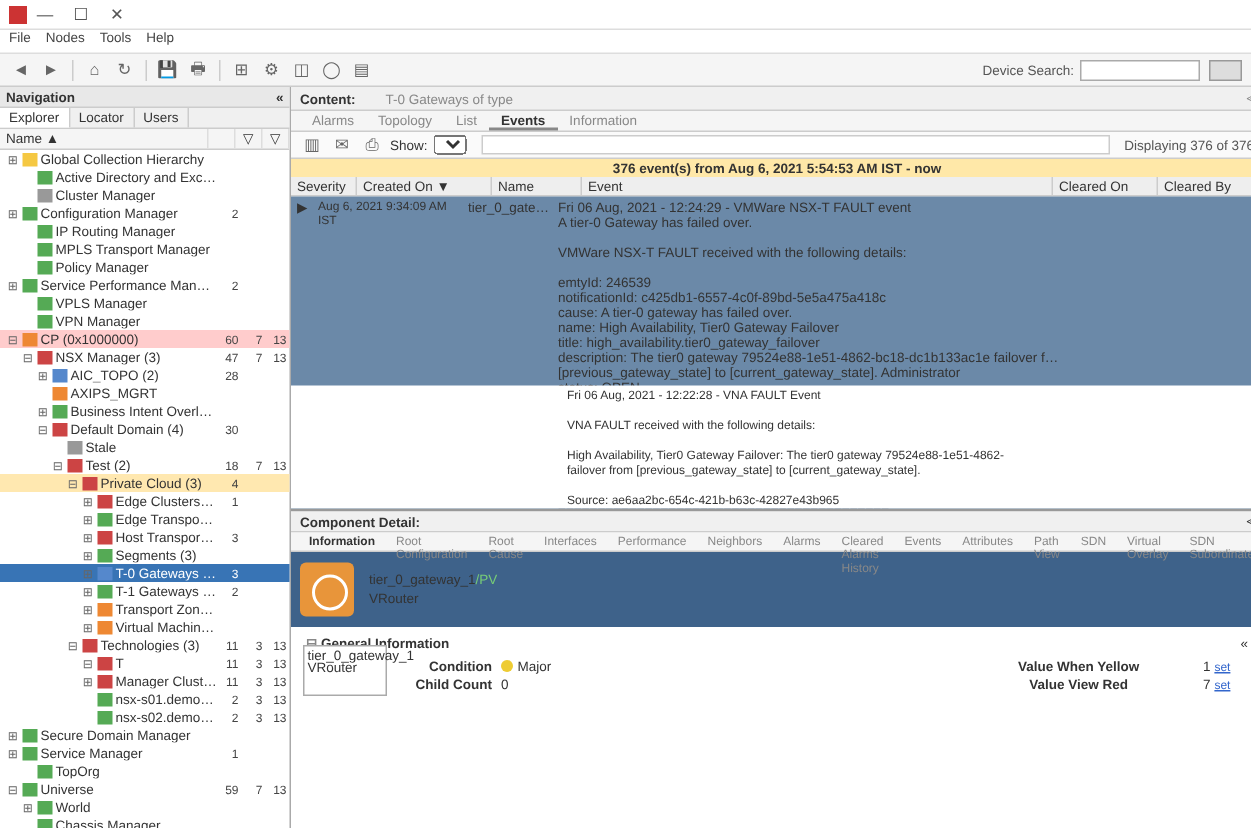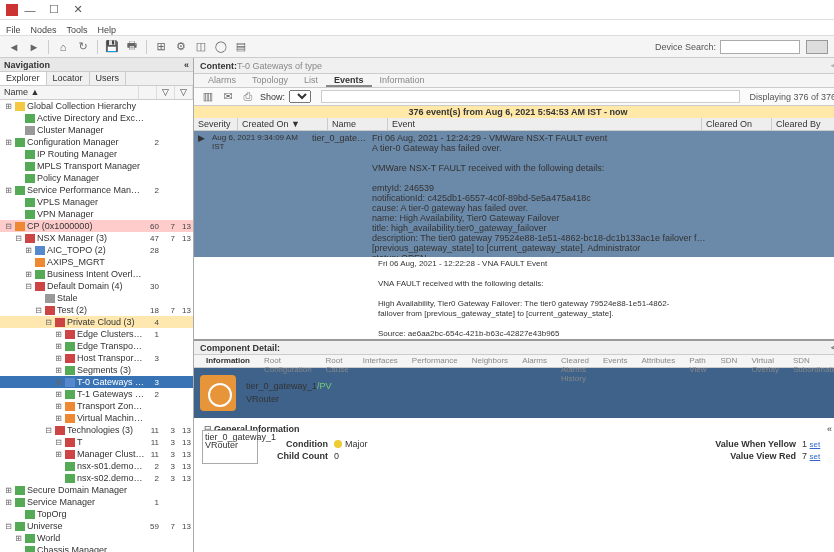--- a/index.html
+++ b/index.html
@@ -2,21 +2,21 @@
 <html><head>
 <meta charset="utf-8">
 <style>
 *{margin:0;padding:0;box-sizing:border-box;font-family:Tahoma,Arial,sans-serif;font-size:9px;color:#333}
 body{background:#fff;overflow:hidden;width:834px;height:552px;position:relative}
 .titlebar{height:20px;background:#fff;display:flex;align-items:center;padding:0 6px;border-bottom:1px solid #ddd}
 .titlebar .icon{width:12px;height:12px;background:#c33;margin-right:6px}
 .titlebar .title{flex:1;color:#888;font-size:10px}
 .winbtns{display:flex;gap:12px}
 .winbtn{width:12px;height:12px;display:flex;align-items:center;justify-content:center;font-size:11px;color:#555}
-.menubar{height:16px;display:flex;align-items:flex-end;padding:0 6px;gap:10px;border-bottom:1px solid #ddd}
+.menubar{height:16px;display:flex;align-items:flex-start;padding:0 6px;gap:10px;border-bottom:1px solid #ddd}
 .menubar span{font-size:9px;color:#444}
 .toolbar{height:22px;display:flex;align-items:center;padding:0 6px;gap:4px;border-bottom:1px solid #ccc;background:#f5f5f5}
 .tbtn{width:16px;height:16px;display:flex;align-items:center;justify-content:center;color:#666;font-size:11px}
 .sep{width:1px;height:14px;background:#ccc;margin:0 2px}
 .spacer{flex:1}
 .search-lbl{font-size:9px;color:#555;margin-right:0}
 .search-in{width:80px;height:14px;border:1px solid #aaa;font-size:9px;padding:0 2px}
 .gobtn{width:22px;height:14px;background:#ddd;border:1px solid #999;margin-left:2px}
 .main{display:flex;height:494px}
 .nav{width:194px;border-right:1px solid #aaa;display:flex;flex-direction:column;background:#fff}
@@ -42,21 +42,21 @@
 .tn .lbl{flex:1;font-size:9px;overflow:hidden;text-overflow:ellipsis}
 .tn .cnt{width:16px;text-align:right;font-size:8px;color:#444;padding-right:2px}
 .tn.sel{background:#fcc}
 .tn.sel2{background:#3874b5;color:#fff}
 .tn.sel2 .lbl,.tn.sel2 .cnt{color:#fff}
 .tn.hl{background:#ffe8b0}
 .i1{padding-left:14px}.i2{padding-left:24px}.i3{padding-left:34px}.i4{padding-left:44px}.i5{padding-left:54px}
 .right{flex:1;display:flex;flex-direction:column}
 .ctx{height:16px;background:#f0f0f0;border-bottom:1px solid #ccc;display:flex;align-items:center;padding:0 6px}
 .ctx .lbl{font-weight:bold;font-size:9px}
-.ctx .val{color:#888;margin-left:0}
+.ctx .val{color:#888;margin-left:20px}
 .ctx .share{margin-left:auto;color:#888}
 .ctx-tabs{height:14px;display:flex;border-bottom:1px solid #ccc;background:#f5f5f5;padding-left:6px}
 .ctx-tab{padding:1px 8px;font-size:9px;color:#888}
 .ctx-tab.active{color:#333;font-weight:bold;border-bottom:2px solid #888}
 .ev-tb{height:18px;display:flex;align-items:center;padding:0 6px;gap:4px;border-bottom:1px solid #ccc;background:#fafafa}
 .ev-tb .show{font-size:9px}
 .ev-tb select{font-size:8px;height:13px}
 .ev-tb input{flex:1;height:13px;border:1px solid #ccc;margin-left:6px;font-size:9px}
 .ev-tb .count{font-size:9px;color:#555;margin-left:6px}
 .ev-band{height:12px;background:#ffe8a8;text-align:center;font-size:9px;line-height:12px;font-weight:bold}
@@ -81,21 +81,21 @@
 .comp-banner .dev::after{content:"";position:absolute;top:8px;left:8px;width:20px;height:20px;border:2px solid #fff;border-radius:50%}
 .comp-banner .txt{color:#fff;font-size:10px;line-height:13px}
 .comp-banner .txt .g{color:#7c7}
 .mini{position:absolute;left:202px;top:430px;width:56px;height:34px;background:#fff;border:1px solid #aaa;font-size:7px;padding:2px;line-height:8px}
 .gen{padding:6px 10px}
 .gen-hdr{font-size:9px;font-weight:bold;margin-bottom:4px}
 .gen-hdr::before{content:"⊟ ";color:#888}
 .gen-row{display:flex;height:12px;align-items:center}
 .gen-row .l{width:130px;text-align:right;font-size:9px;padding-right:6px;font-weight:bold}
 .gen-row .v{width:60px;font-size:9px;display:flex;align-items:center;gap:3px}
-.gen-row .r{margin-left:auto;width:160px;font-size:9px;font-weight:bold;text-align:right;padding-right:6px}
+.gen-row .r{margin-left:auto;width:160px;font-size:9px;font-weight:bold;text-align:center;padding-right:6px}
 .gen-row .rv{width:30px;font-size:9px}
 .dot{width:8px;height:8px;border-radius:50%;display:inline-block}
 .dot.y{background:#ec3}
 .dot.g{background:#5b5}
 a.set{color:#36c;text-decoration:underline;font-size:8px}
 </style>
 </head>
 <body>
 
 <div class="titlebar">

